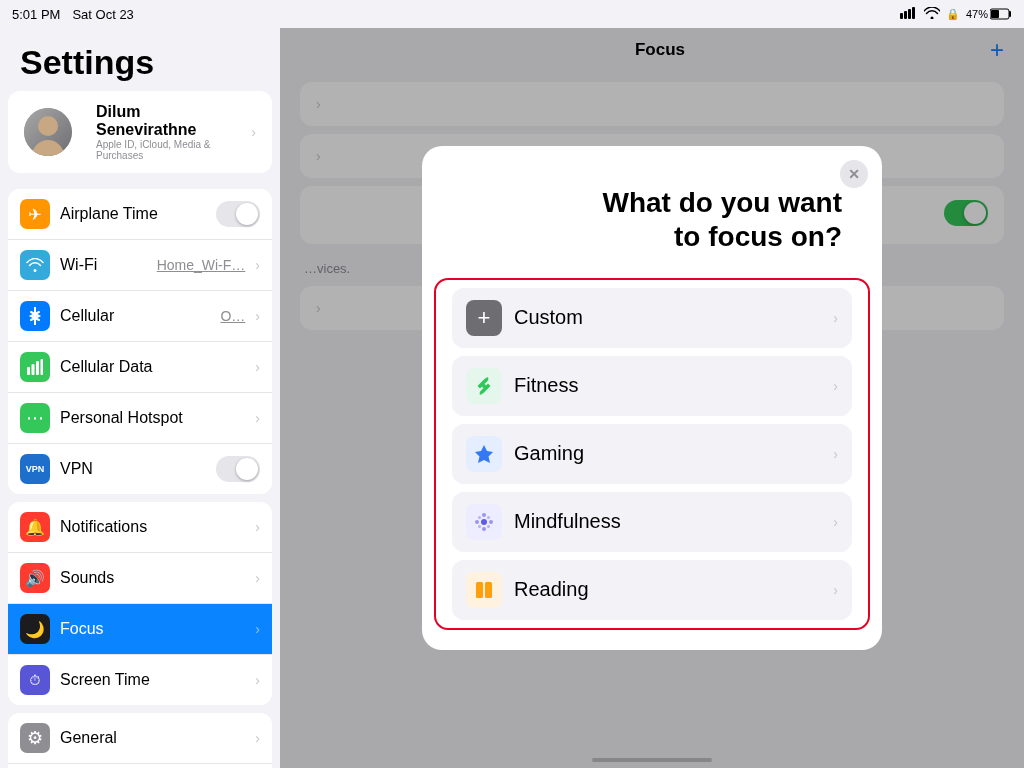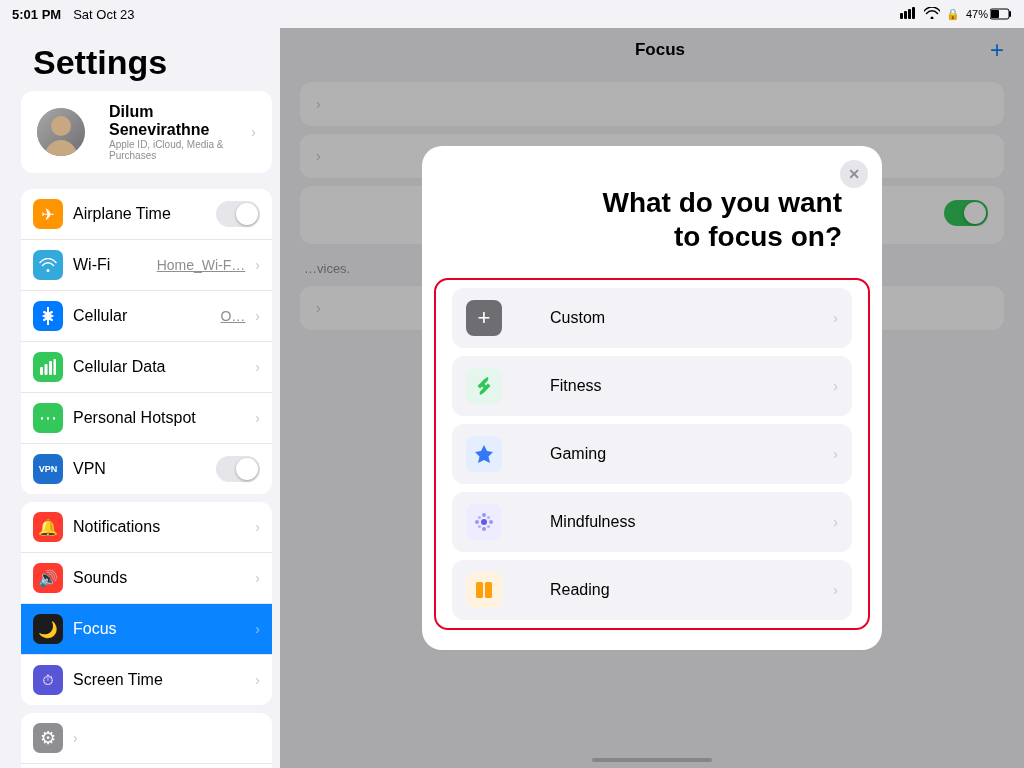--- a/index.html
+++ b/index.html
@@ -19,21 +19,21 @@
       height: 28px;
       background: #f2f2f7;
       display: flex;
       align-items: center;
       justify-content: space-between;
       padding: 0 12px;
       z-index: 10;
     }
     .status-time {
       font-size: 13px;
-      font-weight: 700;
+      font-weight: 400;
       color: #000;
     }
     .status-date {
       font-size: 13px;
       font-weight: 500;
       color: #000;
       margin-left: 8px;
     }
     .status-right {
       display: flex;
@@ -48,21 +48,20 @@
       display: flex;
     }
 
     
     .sidebar {
       width: 280px;
       background: #f2f2f7;
       height: 100%;
       overflow: hidden;
       flex-shrink: 0;
-      padding-left: 13px;
     }
 
     .sidebar-header {
       padding: 16px 20px 10px 20px;
     }
 
     .settings-title {
       font-size: 34px;
       font-weight: 700;
       color: #000;
@@ -324,23 +323,22 @@
       border-radius: 8px;
       display: flex;
       align-items: center;
       justify-content: center;
       font-size: 20px;
       flex-shrink: 0;
     }
 
     .focus-option-label {
       flex: 1;
-      font-size: 16px;
-      color: #000;
-      margin-left: 36px;
+      font-size: 20px;
+      color: #000;
     }
 
     .focus-option .chevron {
       color: #c7c7cc;
       font-size: 14px;
     }
 
     
     .bottom-indicator {
       position: absolute;
@@ -498,20 +496,21 @@
       <div class="sidebar-item">
         <div class="item-icon bg-purple" style="color:#fff;font-size:14px;">⏱</div>
         <span class="sidebar-item-label">Screen Time</span>
         <span class="chevron">›</span>
       </div>
     </div>
 
     <div class="sidebar-section">
       <div class="sidebar-item">
         <div class="item-icon bg-gray" style="color:#fff;font-size:18px;">⚙</div>
+        <span class="sidebar-item-label">General</span>
         <span class="chevron">›</span>
       </div>
       <div class="sidebar-item">
         <div class="item-icon bg-gray" style="color:#fff;font-size:14px;">⊞</div>
 
       </div>
 
     </div>
 
   </div>

